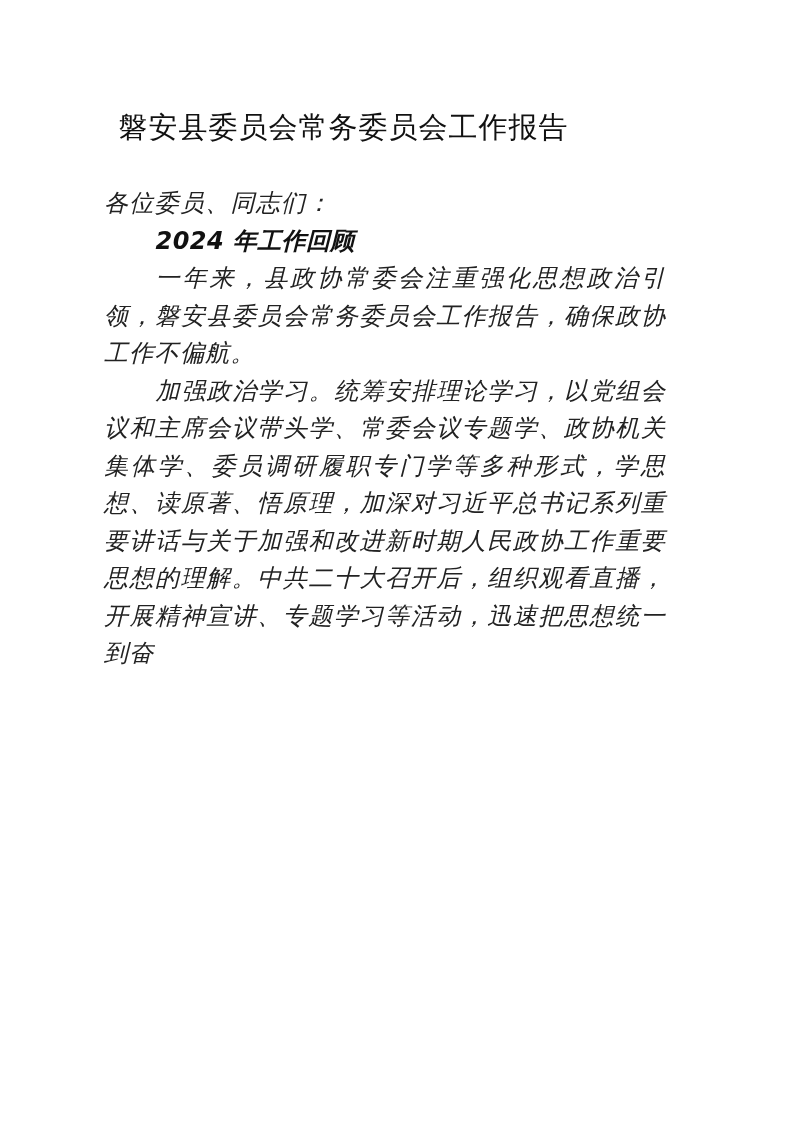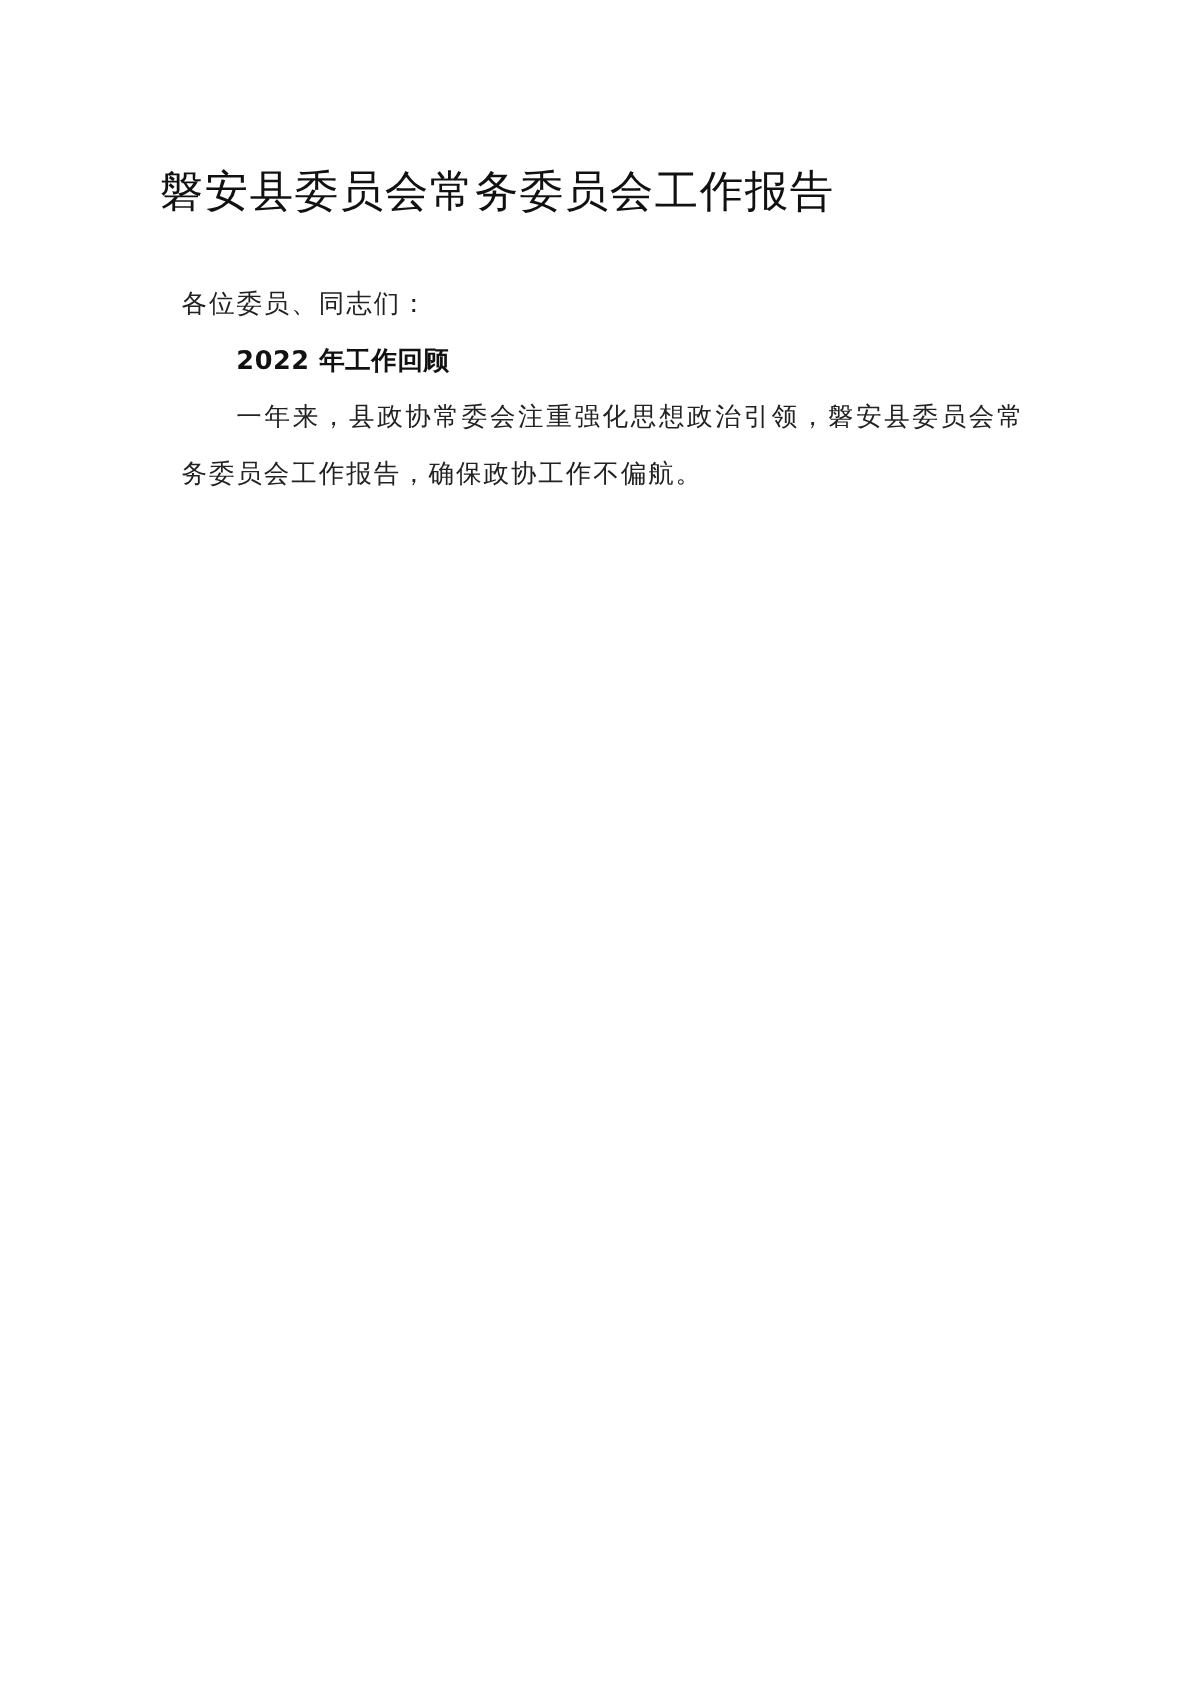--- a/index.html
+++ b/index.html
@@ -16,44 +16,45 @@
     }
     .page {
       position: absolute;
       left: 0; top: 0;
       width: 793px;
       height: 1122px;
       background: #ffffff;
     }
     .title {
       position: absolute;
-      left: 0;
+      left: 12px;
       width: 663px;
       top: 106px;
       text-align: center;
       font-family: "DejaVu Serif", "Liberation Serif", serif;
       font-size: 29px;
       line-height: 42px;
       letter-spacing: 1px;
       font-weight: normal;
       margin: 0;
       color: #111;
     }
     .body {
       position: absolute;
-      left: 121px;
+      left: 104px;
       top: 185px;
       width: 562px;
       font-family: "DejaVu Serif", "Liberation Serif", serif;
-      font-size: 17px;
+      font-size: 24px;
       line-height: 37.5px;
       text-align: justify;
       text-justify: inter-character;
       letter-spacing: 1.3px;
       color: #222;
+      font-style: italic;
     }
     .body p {
       margin: 0;
       padding: 0;
       text-align: justify;
       text-align-last: left;
     }
     .body p.indent {
       text-indent: 2.15em;
     }
@@ -65,16 +66,17 @@
     }
   </style>
 </head>
 <body>
 
 <div class="page">
   <h1 class="title">磐安县委员会常务委员会工作报告</h1>
 
   <div class="body">
     <p>各位委员、同志们：</p>
-    <p class="indent heading">2022 年工作回顾</p>
+    <p class="indent heading">2024 年工作回顾</p>
     <p class="indent">一年来，县政协常委会注重强化思想政治引领，磐安县委员会常务委员会工作报告，确保政协工作不偏航。</p>
+    <p class="indent">加强政治学习。统筹安排理论学习，以党组会议和主席会议带头学、常委会议专题学、政协机关集体学、委员调研履职专门学等多种形式，学思想、读原著、悟原理，加深对习近平总书记系列重要讲话与关于加强和改进新时期人民政协工作重要思想的理解。中共二十大召开后，组织观看直播，开展精神宣讲、专题学习等活动，迅速把思想统一到奋</p>
   </div>
 </div>
 
 </body></html>

